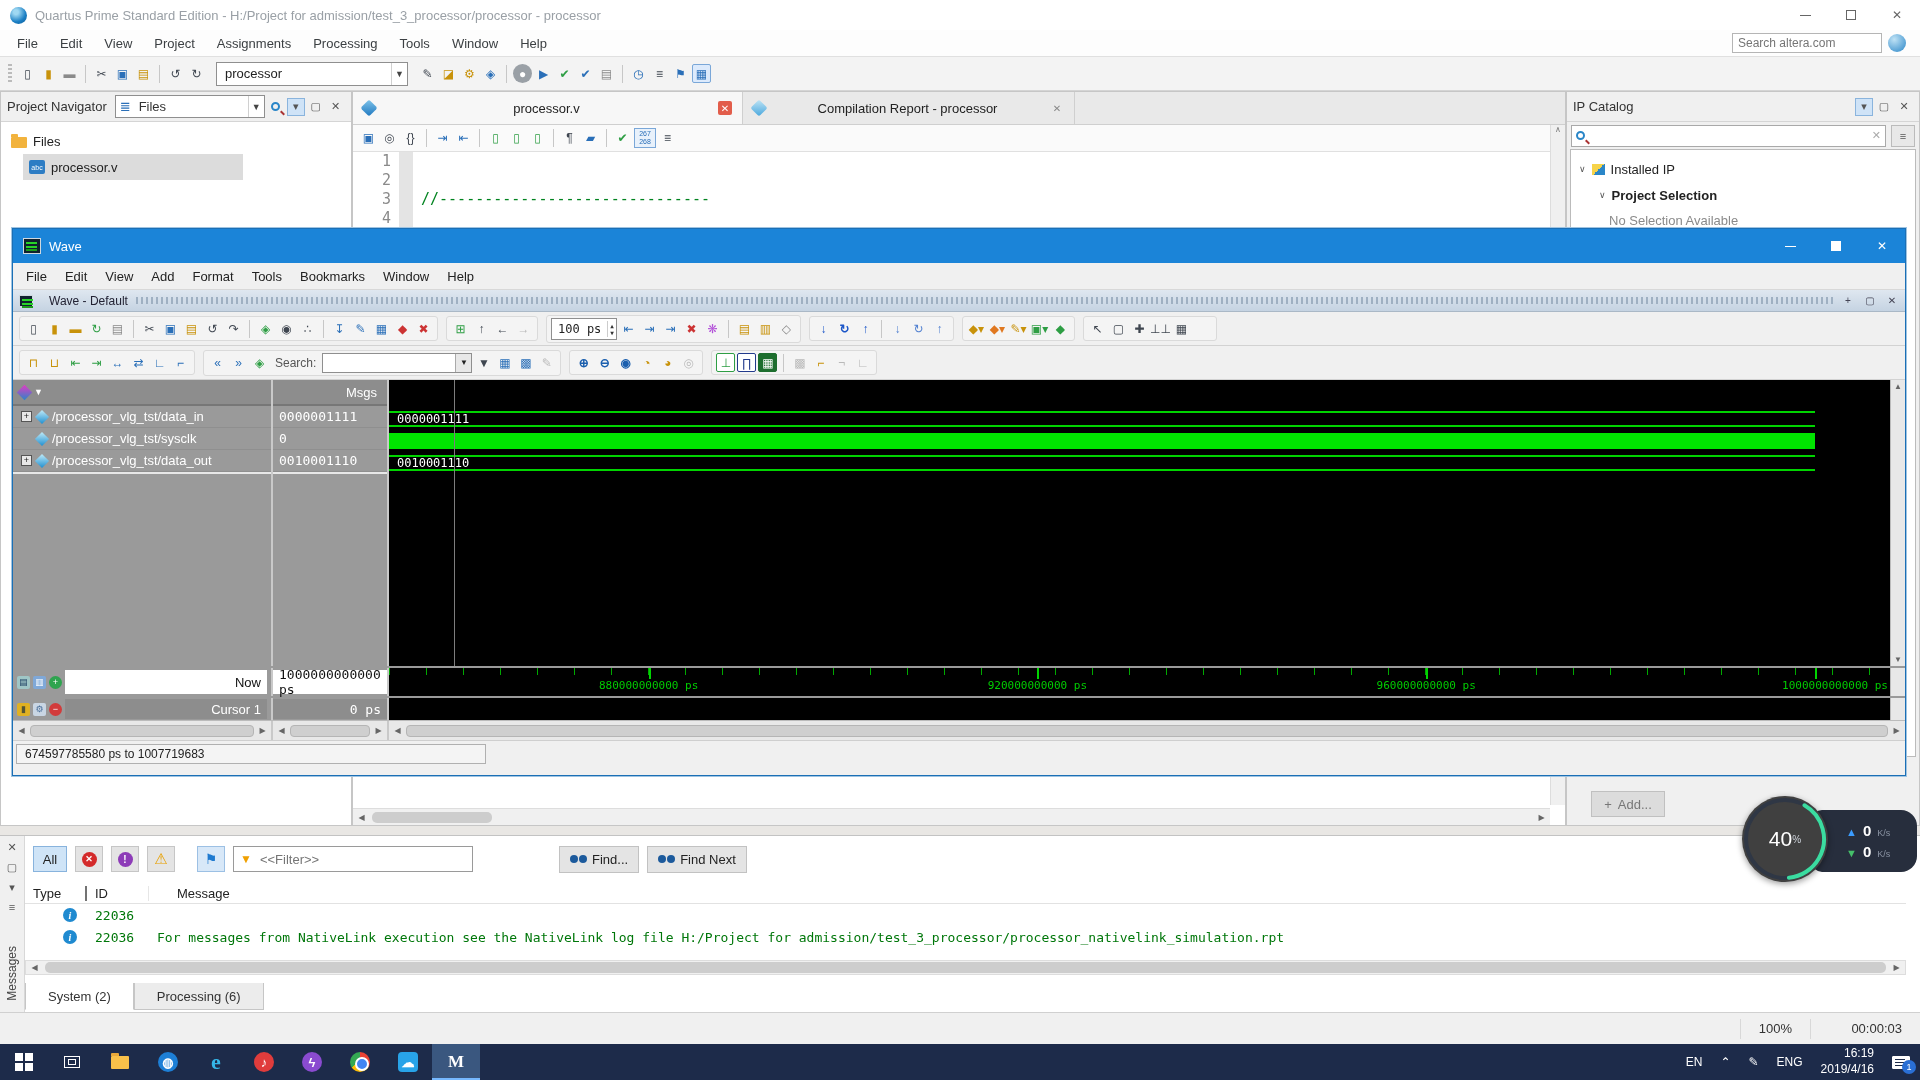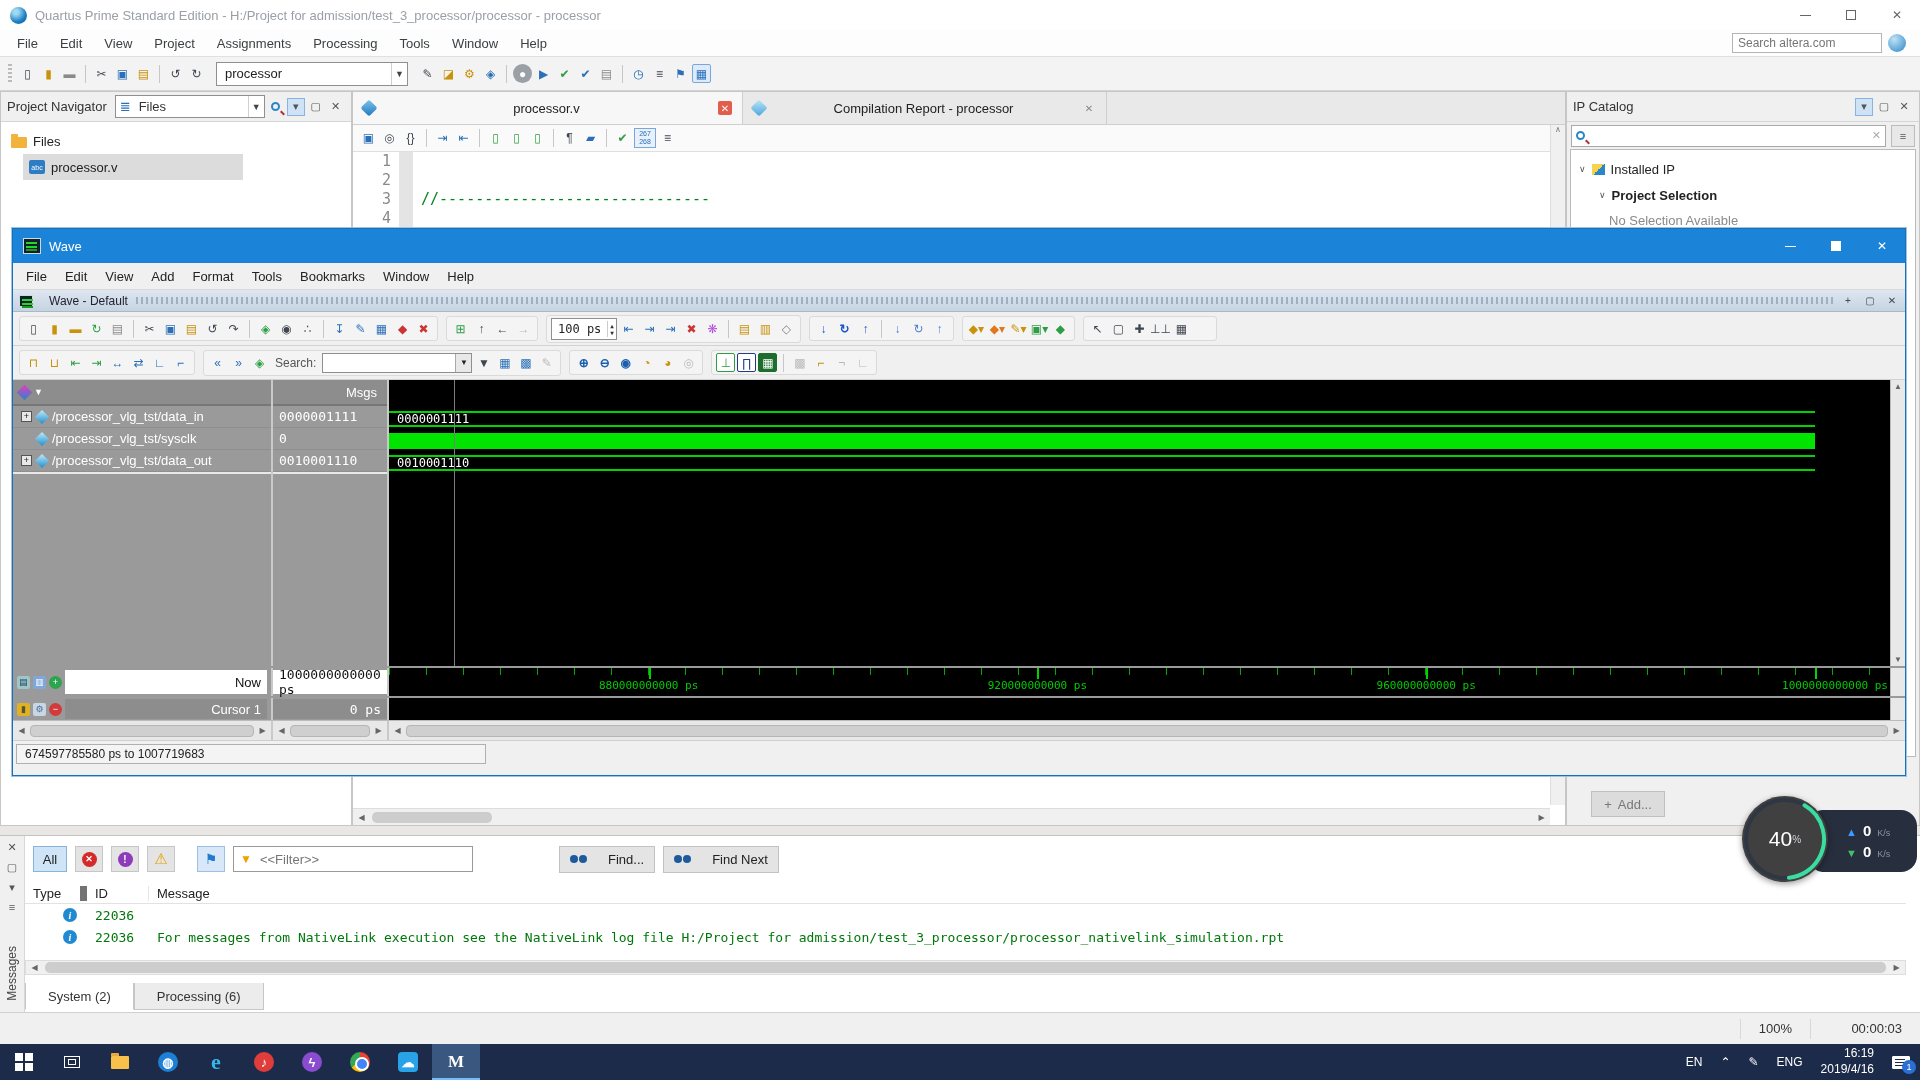--- a/index.html
+++ b/index.html
@@ -168,27 +168,27 @@
   .allbtn{width:34px;height:26px;background:#cfe4f7;border:1px solid #88b3dd;display:flex;align-items:center;justify-content:center;font-size:13px;}
   .mbtn{width:28px;height:26px;background:#e4e4e4;border:1px solid #c6c6c6;display:flex;align-items:center;justify-content:center;}
   .err-ic{width:15px;height:15px;border-radius:50%;background:#d42a2a;color:#fff;font-size:9px;display:flex;align-items:center;justify-content:center;font-weight:bold;}
   .crit-ic{width:15px;height:15px;border-radius:50%;background:#8d3bb8;color:#fff;font-size:10px;display:flex;align-items:center;justify-content:center;font-weight:bold;}
   .warn-ic{color:#e8a000;font-size:15px;}
   .flag-ic{color:#1f7ad0;font-size:14px;}
   .flagbtn{background:#d8e8f8;border-color:#9cc0e4;}
   .filterbox{width:240px;height:26px;border:1px solid #9a9a9a;background:#fff;display:flex;align-items:center;padding:0 6px;gap:6px;}
   .funnel{color:#f0a000;font-size:12px;}
   .filterbox input{border:none;outline:none;flex:1;font-size:13px;font-family:"Liberation Sans",sans-serif;color:#777;}
-  .findbtn{height:27px;background:#e4e4e4;border:1px solid #c2c2c2;display:flex;align-items:center;gap:22px;padding:0 10px;font-size:13px;}
+  .findbtn{height:27px;background:#e4e4e4;border:1px solid #c2c2c2;display:flex;align-items:center;gap:6px;padding:0 10px;font-size:13px;}
   .binoc{width:8px;height:8px;border-radius:50%;background:#1c5a9c;box-shadow:9px 0 0 #1c5a9c;margin-right:8px;}
   .m-table{position:absolute;left:25px;top:48px;right:14px;font-size:13px;}
   .m-hrow{display:flex;height:20px;align-items:center;border-bottom:1px solid #e2e2e2;color:#222;}
-  .m-hrow .c1{width:62px;padding-left:8px;border-right:7px solid #737373;}
+  .m-hrow .c1{width:62px;padding-left:8px;border-right:2px solid #737373;}
   .m-hrow .c2{width:62px;padding-left:8px;border-right:1px solid #e6e6e6;}
-  .m-hrow .c3{flex:1;padding-left:8px;}
+  .m-hrow .c3{flex:1;padding-left:8px;margin-left:20px;}
   .m-row{display:flex;height:22px;align-items:center;font-family:"DejaVu Sans Mono",monospace;color:#00770a;}
   .m-row .c1{width:62px;display:flex;justify-content:flex-end;padding-right:10px;}
   .m-row .c2{width:62px;padding-left:8px;}
   .m-row .c3{flex:1;padding-left:8px;white-space:nowrap;overflow:hidden;}
   .info-ic{width:14px;height:14px;border-radius:50%;background:#1f8ad0;color:#fff;font-size:10px;font-style:italic;font-weight:bold;display:flex;align-items:center;justify-content:center;font-family:"Liberation Serif",serif;}
   .m-hscroll{position:absolute;left:25px;right:14px;top:124px;height:15px;background:#f0f0f0;border:1px solid #ddd;display:flex;align-items:center;}
   .m-tabs{position:absolute;left:25px;bottom:2px;display:flex;height:27px;}
   .mtab{padding:0 22px;display:flex;align-items:center;font-size:13px;border:1px solid #c6c6c6;border-top:none;background:#ececec;color:#333;}
   .mtab.act{background:#fff;border-bottom:1px solid #fff;}
 
@@ -329,21 +329,21 @@
     </div>
   </div>
 
   <div class="panel editor">
     <div class="tabbar">
       <div class="etab act" style="width:390px;">
         <span class="dia"></span>
         <span style="flex:1;text-align:center;">processor.v</span>
         <span class="closex red">✕</span>
       </div>
-      <div class="etab" style="width:364px;">
+      <div class="etab" style="width:332px;">
         <span class="dia outl"></span>
         <span style="flex:1;text-align:center;">Compilation Report - processor</span>
         <span class="closex grey">✕</span>
       </div>
     </div>
     <div class="e-toolbar">
       <span class="strip">
           <span class="tb-btn sm gb">▣</span>
           <span class="tb-btn sm gd">◎</span>
           <span class="tb-btn sm gd">{}</span>

